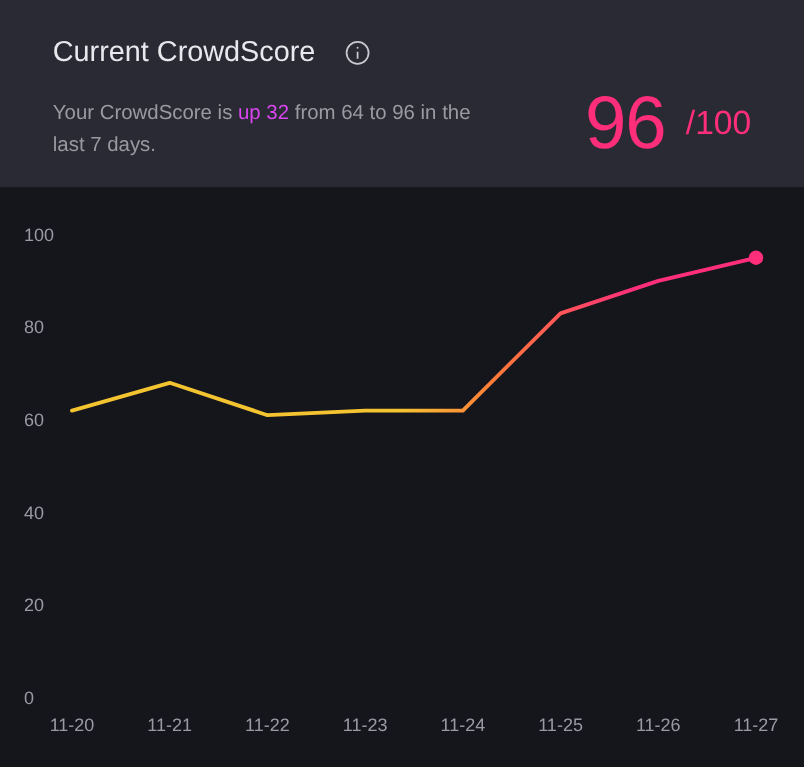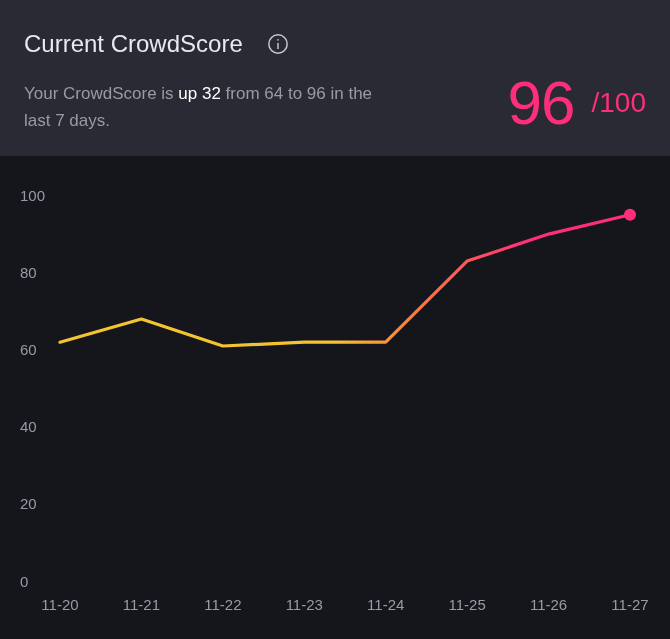--- a/index.html
+++ b/index.html
@@ -6,21 +6,21 @@
     body {
       width: 670px;
       height: 639px;
       background: #15151c;
       font-family: -apple-system, BlinkMacSystemFont, "Segoe UI", Helvetica, Arial, sans-serif;
       color: #a8a8b0;
       overflow: hidden;
     }
     .header {
       background: #2a2a34;
-      padding: 30px 24px 22px;
+      padding: 30px 44px 22px;
     }
     .header-top {
       display: flex;
       align-items: center;
       justify-content: space-between;
       margin-bottom: 14px;
     }
     .title-group {
       display: flex;
       align-items: center;
@@ -51,21 +51,21 @@
       justify-content: space-between;
       gap: 20px;
     }
     .summary {
       font-size: 17px;
       line-height: 1.55;
       color: #9a9aa2;
       max-width: 360px;
     }
     .summary .up {
-      color: #ffffff;
+      color: #d946ef;
       text-align: right;
     }
     .score-display {
       display: flex;
       align-items: center;
       gap: 17px;
     }
     .score-big {
       font-size: 62px;
       font-weight: 500;

